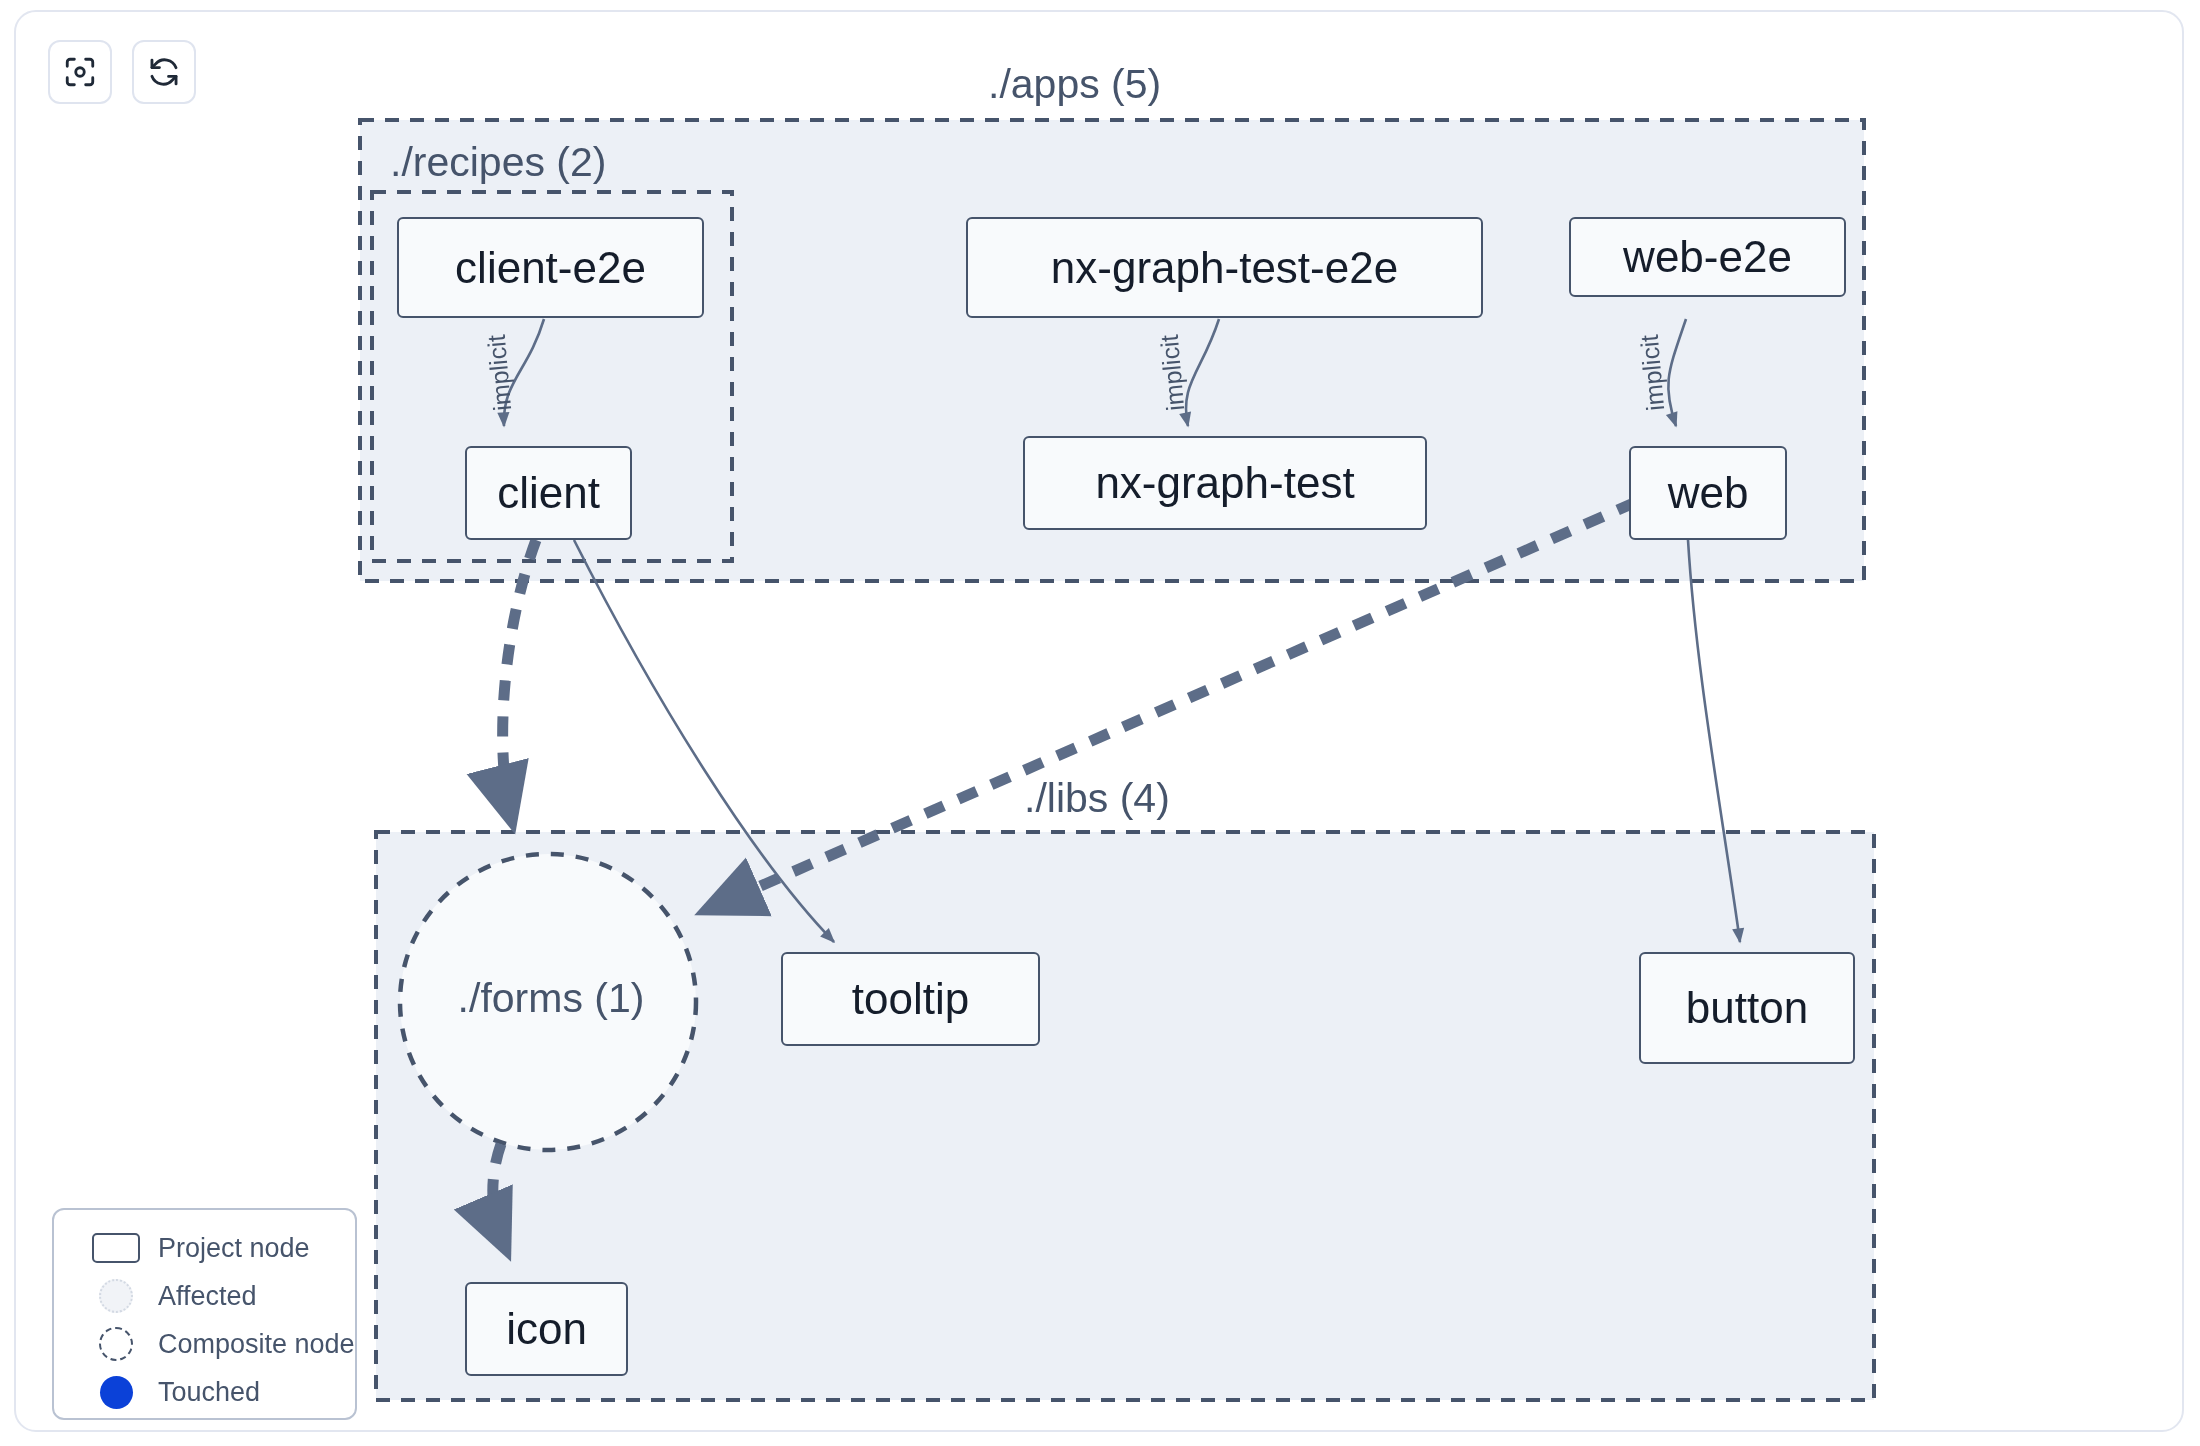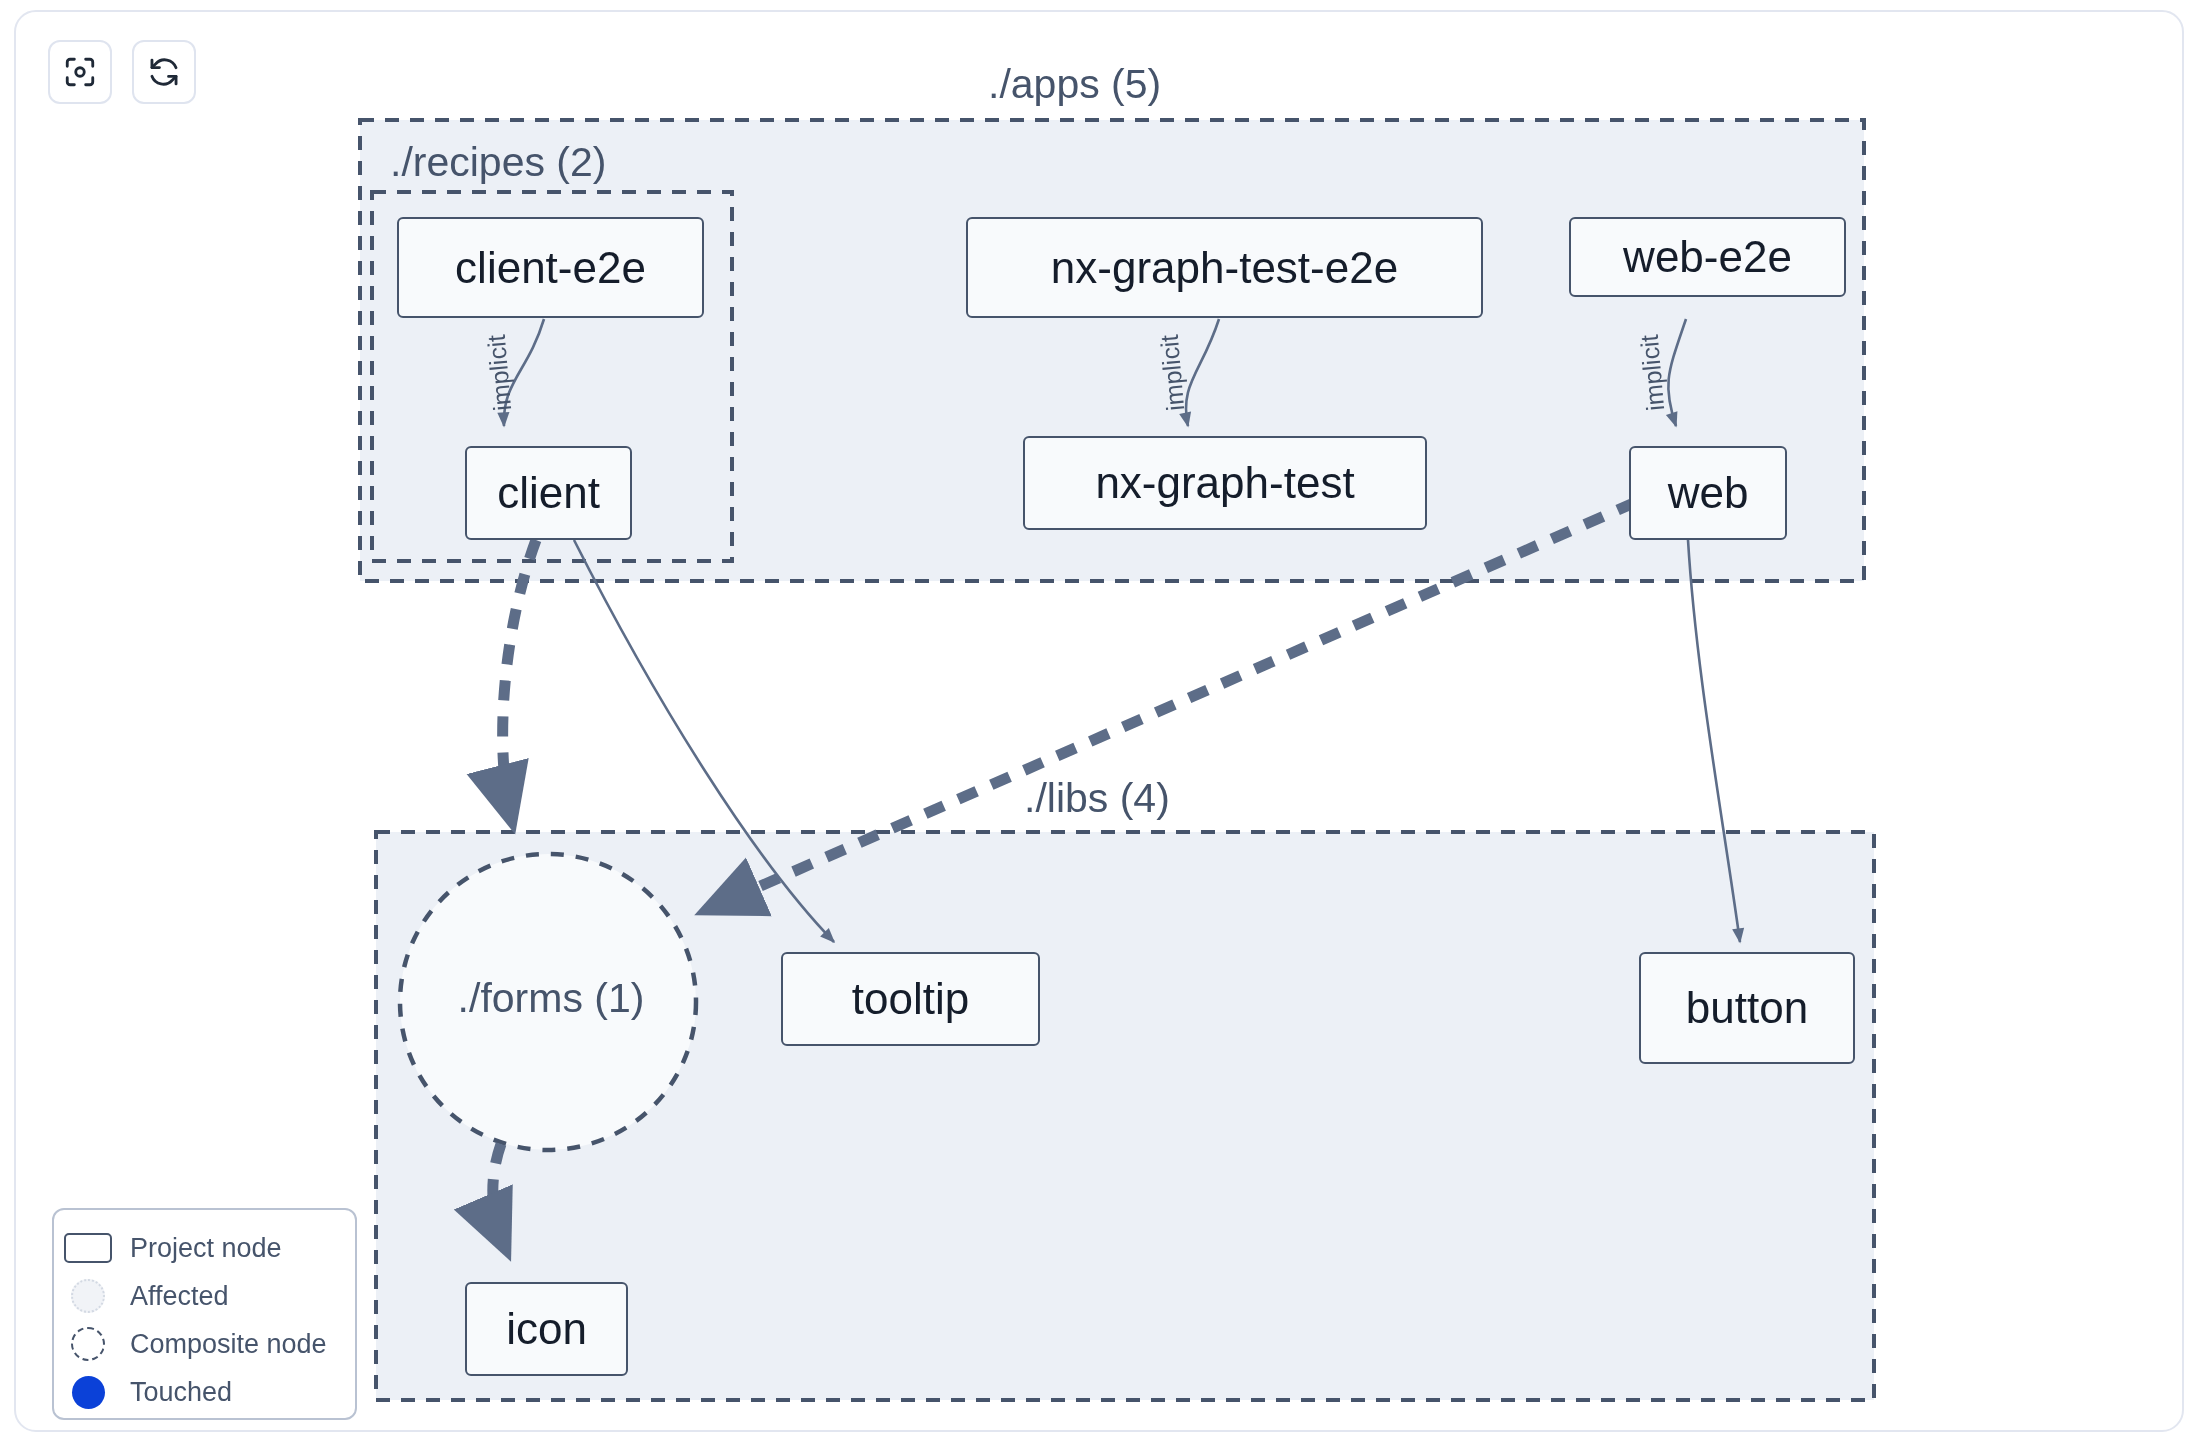--- a/index.html
+++ b/index.html
@@ -111,21 +111,21 @@
     border: 2px solid #b9c2d2;
     border-radius: 12px;
     background: #ffffff;
     z-index: 50;
     padding: 14px 0 0 0;
   }
   .legend-row {
     display: flex;
     align-items: center;
     height: 48px;
-    padding-left: 8px;
+    padding-left: 36px;
   }
   .legend-swatch {
     width: 52px;
     display: flex;
     align-items: center;
     justify-content: center;
     margin-right: 16px;
   }
   .sw-rect {
     width: 48px; height: 30px;

